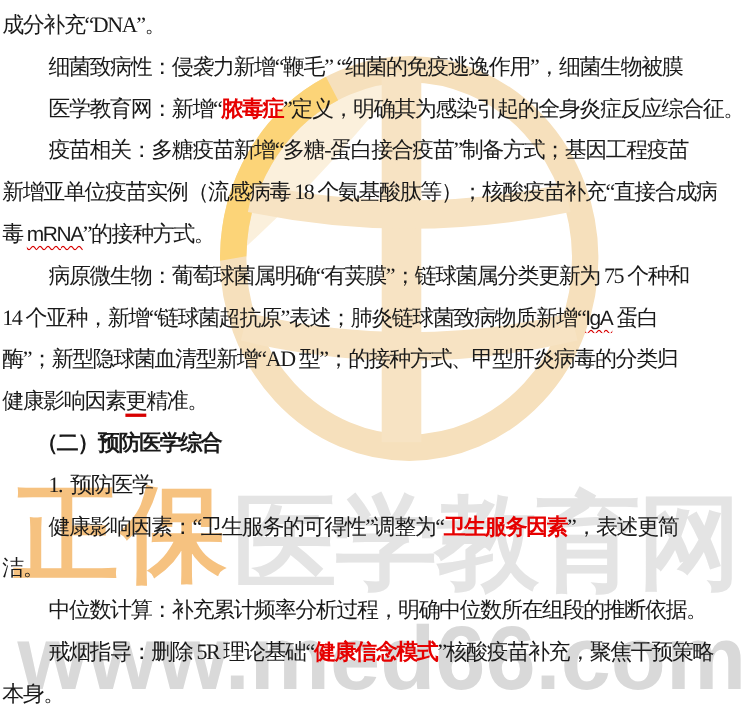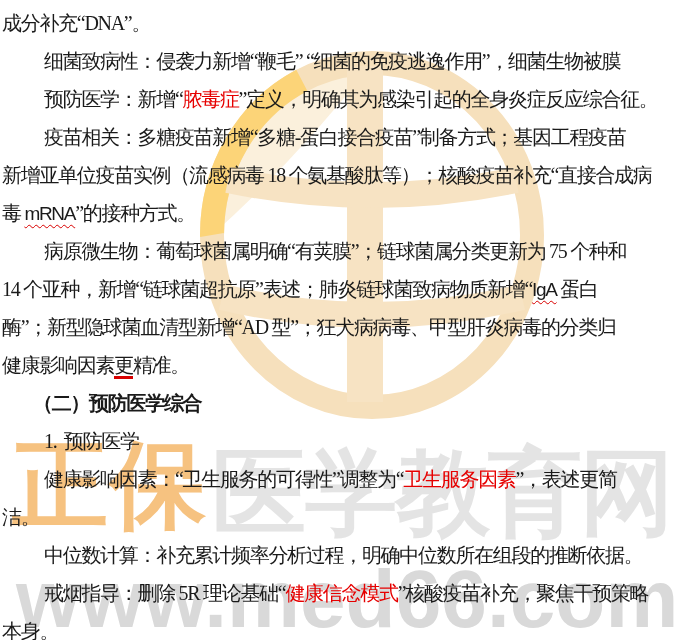--- a/index.html
+++ b/index.html
@@ -32,21 +32,21 @@
   }
   
   .doc{position:absolute;left:2px;top:4px;width:680px;z-index:1;}
   .line{
     height:38px;line-height:38px;font-size:20px;letter-spacing:-1.3px;
     color:var(--text-black);white-space:nowrap;
   }
   .line.indent{padding-left:42px;}
   .line.indent-sm{padding-left:31px;}
   .line.bold{font-weight:bold;}
-  .seg-red{color:var(--accent-red);font-weight:normal;}
+  .seg-red{color:var(--accent-red);font-weight:bold;}
   .seg-wavy{
     font-family:Liberation Sans, sans-serif;font-size:19px;
     text-decoration-line:underline;text-decoration-style:wavy;
     text-decoration-color:var(--underline-red);text-decoration-thickness:1px;
     text-underline-offset:4px;
   }
   .seg-redline{border-bottom:3px solid var(--underline-red);}
 </style>
 </head>
 <body>
@@ -63,27 +63,27 @@
       <path class="logo-band" d="M 32 261 Q 182 297 332 261" fill="none"></path>
     </svg>
     <div class="wm-zb">正保</div>
     <div class="wm-med">医学教育网</div>
     <div class="wm-url">www.med66.com</div>
   </div>
 
   <div class="doc" id="doc">
       <div class="line"><span>成分补充“DNA”。</span></div>
       <div class="line indent"><span>细菌致病性：侵袭力新增“鞭毛” “细菌的免疫逃逸作用”，细菌生物被膜</span></div>
-      <div class="line indent"><span>预防医学：新增“</span><span class="seg-red">脓毒症</span><span>”定义，明确其为感染引起的全身炎症反应综合征。</span></div>
+      <div class="line indent"><span>医学教育网：新增“</span><span class="seg-red">脓毒症</span><span>”定义，明确其为感染引起的全身炎症反应综合征。</span></div>
       <div class="line indent"><span>疫苗相关：多糖疫苗新增“多糖-蛋白接合疫苗”制备方式；基因工程疫苗</span></div>
       <div class="line"><span>新增亚单位疫苗实例（流感病毒 18 个氨基酸肽等）；核酸疫苗补充“直接合成病</span></div>
       <div class="line"><span>毒 </span><span class="seg-wavy">mRNA</span><span>”的接种方式。</span></div>
       <div class="line indent"><span>病原微生物：葡萄球菌属明确“有荚膜”；链球菌属分类更新为 75 个种和</span></div>
       <div class="line"><span>14 个亚种，新增“链球菌超抗原”表述；肺炎链球菌致病物质新增“</span><span class="seg-wavy">IgA</span><span> 蛋白</span></div>
-      <div class="line"><span>酶”；新型隐球菌血清型新增“AD 型”；狂犬病病毒、甲型肝炎病毒的分类归</span></div>
+      <div class="line"><span>酶”；新型隐球菌血清型新增“AD 型”；的接种方式、甲型肝炎病毒的分类归</span></div>
       <div class="line"><span>健康影响因素</span><span class="seg-redline">更</span><span>精准。</span></div>
       <div class="line indent-sm bold"><span>（二）预防医学综合</span></div>
       <div class="line indent"><span>1.&nbsp;&nbsp;预防医学</span></div>
       <div class="line indent"><span>健康影响因素：“卫生服务的可得性”调整为“</span><span class="seg-red">卫生服务因素</span><span>”，表述更简</span></div>
       <div class="line"><span>洁。</span></div>
       <div class="line indent"><span>中位数计算：补充累计频率分析过程，明确中位数所在组段的推断依据。</span></div>
       <div class="line indent"><span>戒烟指导：删除 5R 理论基础“</span><span class="seg-red">健康信念模式</span><span>”核酸疫苗补充，聚焦干预策略</span></div>
       <div class="line"><span>本身。</span></div>
     </div>
 

